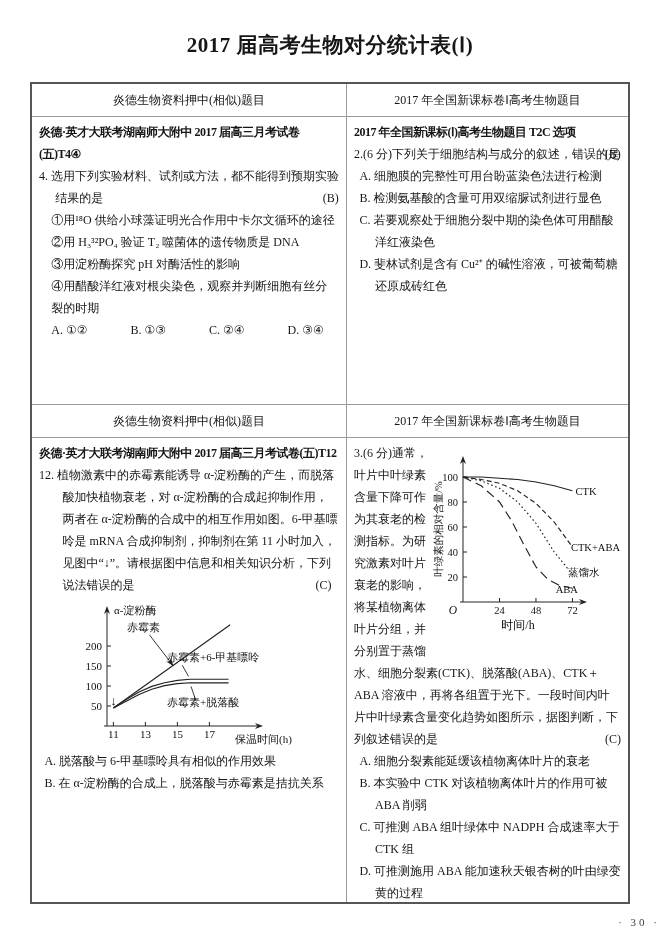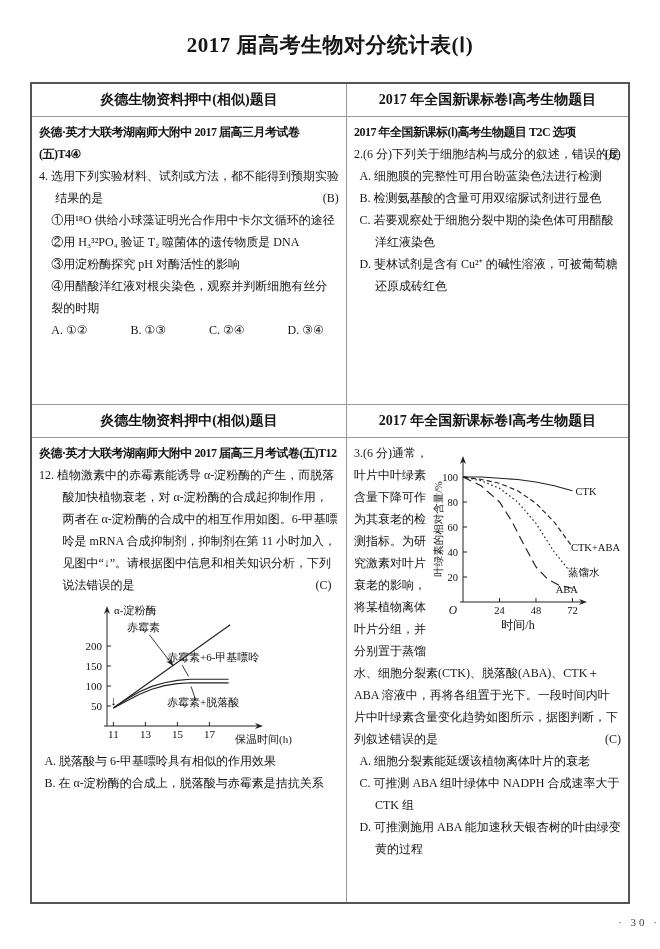--- a/index.html
+++ b/index.html
@@ -4,21 +4,21 @@
 <style>
   *{margin:0;padding:0;box-sizing:border-box}
   html,body{background:#fff}
   body{width:660px;height:949px;position:relative;font-family:"Liberation Serif",serif;color:#161616;overflow:hidden}
   .title{padding-top:31px;text-align:center;font-size:21px;font-weight:700;letter-spacing:.5px}
   .qtable{position:absolute;left:30px;top:82px;width:600px;border:2px solid #555;
           display:grid;grid-template-columns:315px 281px;grid-template-rows:33px 288px 33px 464px;background:#fff}
   .cell{border-right:1px solid #9a9a9a;border-bottom:1px solid #9a9a9a;overflow:hidden}
   .cell.rt{border-right:none}
   .cell.lastrow{border-bottom:none}
-  .head{display:flex;align-items:center;justify-content:center;font-weight:700;font-size:14px}
+  .head{display:flex;align-items:center;justify-content:center;font-weight:400;font-size:12px}
   .body{padding:4px 7px 4px 7px;font-size:12px;line-height:22px}
   .src{font-weight:700;letter-spacing:-.5px}
   .hang14{padding-left:1.35em;text-indent:-1.35em}
   .hang19{padding-left:1.95em;text-indent:-1.95em}
   .opt{padding-left:1.02em}
   .optA{margin-left:.45em;padding-left:1.3em;text-indent:-1.3em}
   .ans{float:right}
   .choices{display:flex;gap:43px;padding-left:1.02em}
   .chartwrap1{margin:2px 0 0 10px;width:290px;height:152px}
   .chartfloat2{float:right;width:188px;height:198px;margin:0 0 2px 5px}
@@ -139,19 +139,20 @@
             <text x="137.92000000000002" y="108.75" font-size="10.5" text-anchor="start">CTK+ABA</text>
             <text x="134.88" y="133.75" font-size="10.5" text-anchor="start">蒸馏水</text>
             <text x="122.72" y="151.25" font-size="10.5" text-anchor="start">ABA</text>
             <text x="9" y="87" font-size="10.5" text-anchor="middle" transform="rotate(-90 9 87)">叶绿素的相对含量/%</text>
             <text x="85" y="187" text-anchor="middle" font-size="12">时间/h</text>
           </svg>
       </div>
       <span>3.(6 分)通常，叶片中叶绿素含量下降可作为其衰老的检测指标。为研究激素对叶片衰老的影响，将某植物离体叶片分组，并分别置于蒸馏水、细胞分裂素(CTK)、脱落酸(ABA)、CTK＋ABA 溶液中，再将各组置于光下。一段时间内叶片中叶绿素含量变化趋势如图所示，据图判断，下列叙述错误的是</span><span class="ans">(C)</span>
     </div>
     <div class="optA">A. 细胞分裂素能延缓该植物离体叶片的衰老</div>
+    <div class="optA">B. 本实验中 CTK 对该植物离体叶片的作用可被 ABA 削弱</div>
     <div class="optA">C. 可推测 ABA 组叶绿体中 NADPH 合成速率大于 CTK 组</div>
     <div class="optA">D. 可推测施用 ABA 能加速秋天银杏树的叶由绿变黄的过程</div>
   </div>
 
 </div>
 
 <div class="pageno">· 30 ·</div>
 
 </body></html>

